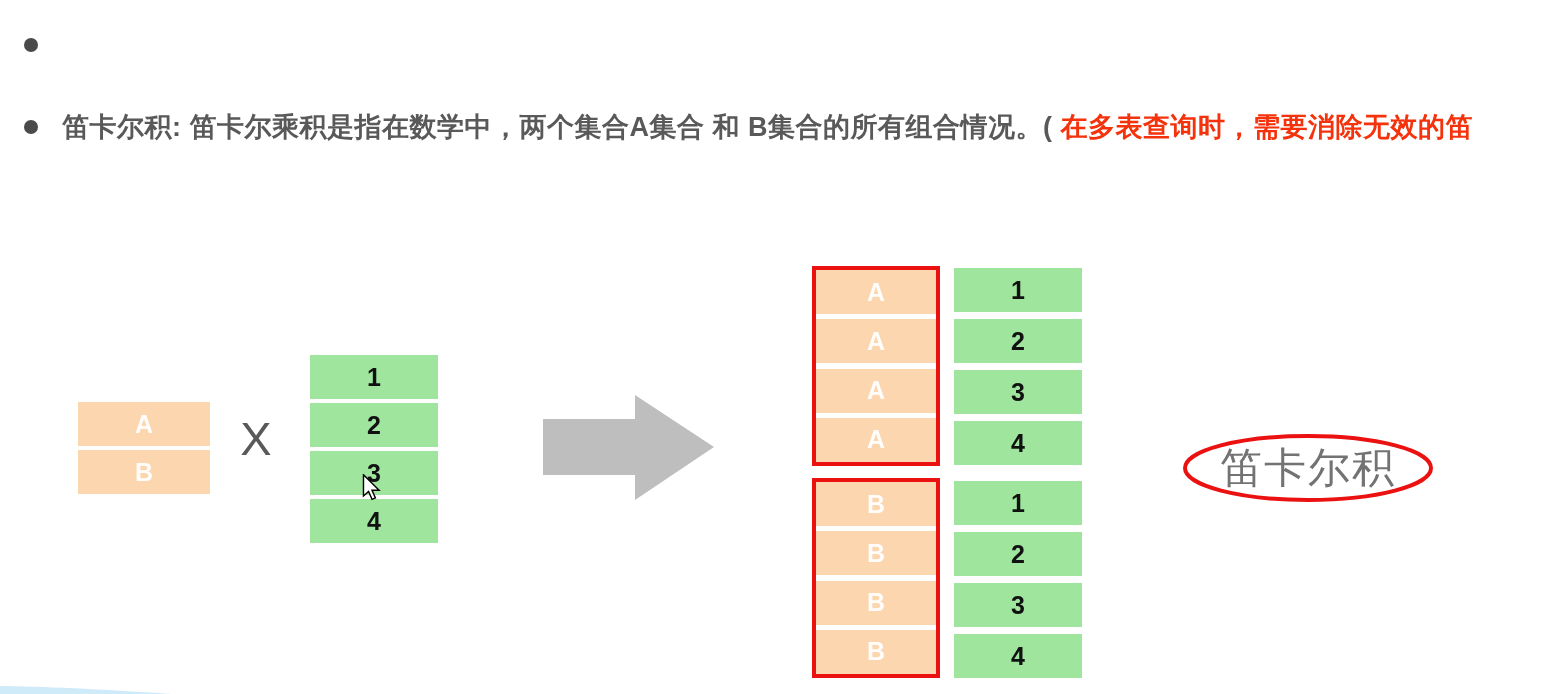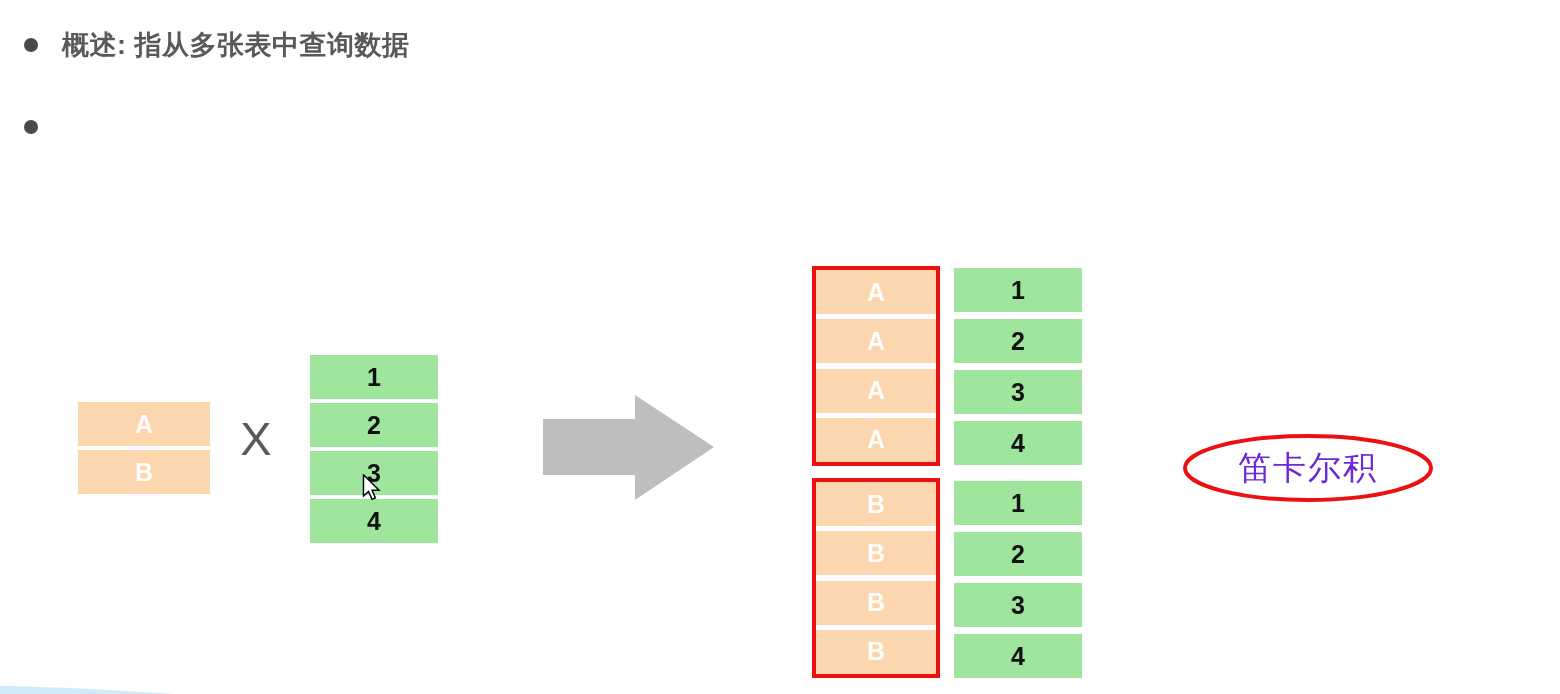--- a/index.html
+++ b/index.html
@@ -61,37 +61,38 @@
     position:absolute;left:954px;width:128px;
     display:flex;flex-direction:column;gap:7px;
   }
   .nums-a{top:268px;}
   .nums-b{top:481px;}
   .result-num-stack .cell{height:44px;}
   .ellipse-svg{position:absolute;left:1180px;top:432px;}
   .ellipse-label{
     position:absolute;left:1180px;top:432px;width:256px;height:72px;
     display:flex;align-items:center;justify-content:center;
-    font-size:33px;font-weight:500;color:#6d28d9;letter-spacing:2px;
+    font-size:42px;font-weight:500;color:#737373;letter-spacing:2px;
   }
   .cursor-svg{position:absolute;left:362px;top:474px;}
   .corner-wedge{position:absolute;left:0;top:683px;}
 </style>
 </head>
 <body>
 
 <div class="page">
 
   <div class="bullet-dot dot-1"></div>
-  <div class="bullet-text bullet-1">
-    <span>概述: 指从多张表中查询数据</span>
-  </div>
 
   <div class="bullet-dot dot-2"></div>
   <div class="bullet-text bullet-2">
+    <div>
+      <span class="t-gray">笛卡尔积: 笛卡尔乘积是指在数学中，两个集合A集合 和 B集合的所有组合情况。(</span>
+      <span class="t-red">在多表查询时，需要消除无效的笛</span>
+    </div>
   </div>
 
   <div class="left-table">
     <div class="cell cell-orange">A</div>
     <div class="cell cell-orange">B</div>
   </div>
 
   <div class="x-symbol">X</div>
 
   <div class="num-table">

